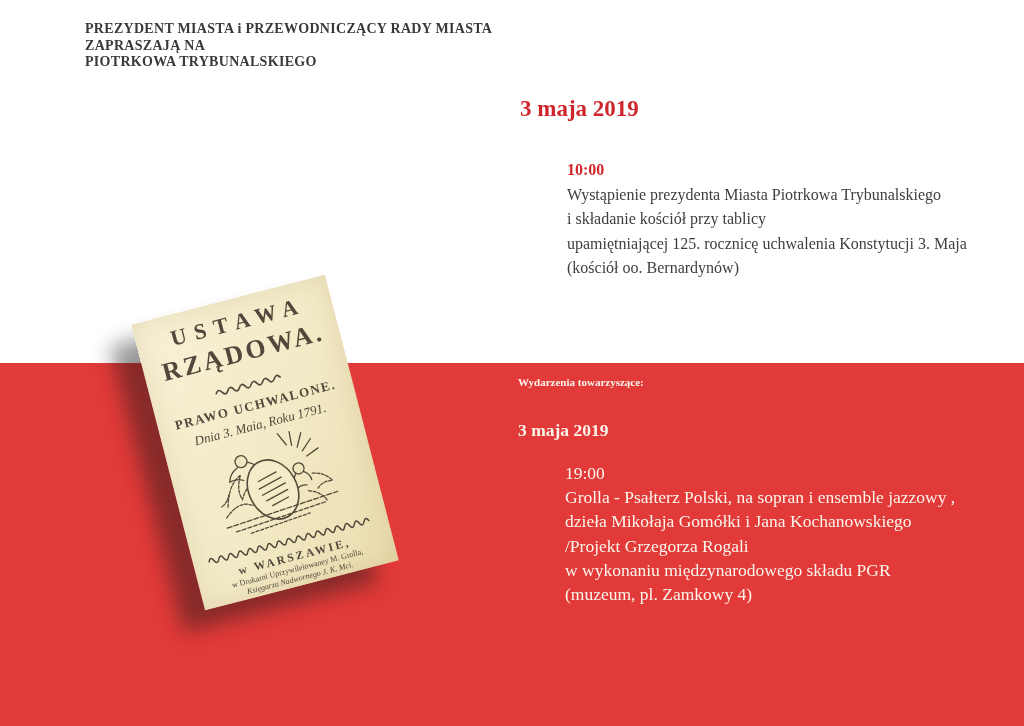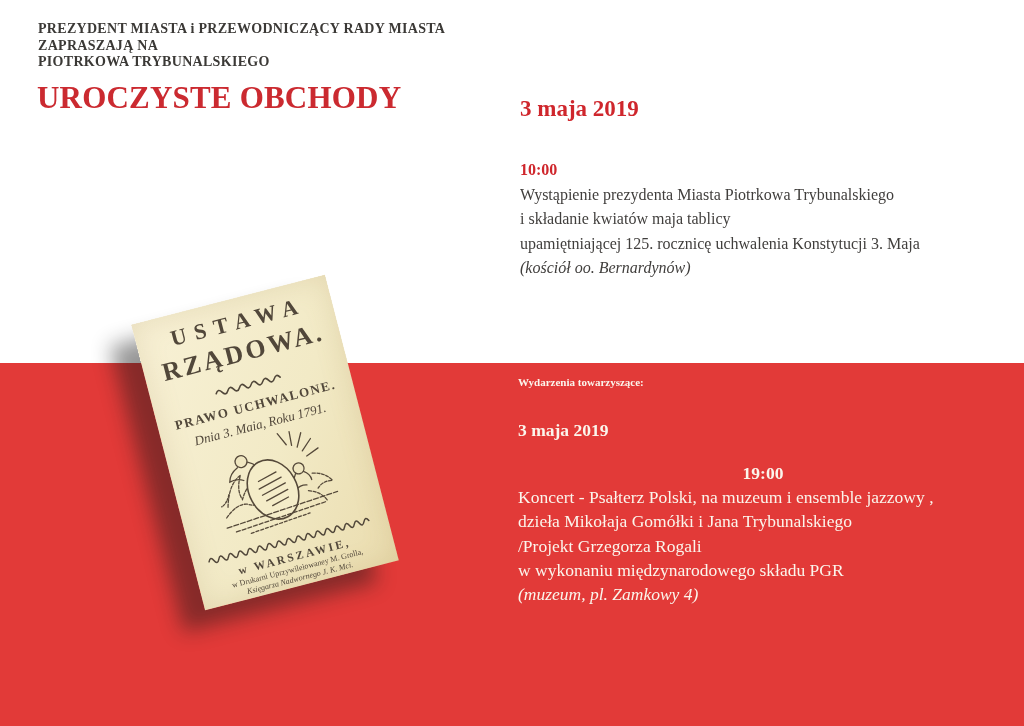--- a/index.html
+++ b/index.html
@@ -50,23 +50,23 @@
     font-weight:bold;font-size:11px;color:var(--white-ink);
   }
   .side-date{
     position:absolute;left:518px;top:420px;
     font-weight:bold;font-size:17.5px;color:var(--white-ink);
   }
   .side-body{
     position:absolute;left:518px;top:461px;width:490px;
     font-size:17.5px;line-height:24.2px;color:var(--white-ink);
   }
-  .side-body .time{font-weight:bold;text-align:center;}
-  .line{white-space:pre-wrap;}
-  .venue{font-style:italic;}
+  .side-body .time{font-weight:normal;}
+  .line{white-space:pre-wrap;margin-left:47px;}
+  .venue{}
   
   .book{
     position:absolute;left:165px;top:295px;width:200px;height:295px;
     transform:rotate(-14.5deg);
     background:linear-gradient(125deg,#f8f1d6 0%,#f2eac6 55%,#eadcae 100%);
     box-shadow:-26px 16px 20px rgba(25,25,25,0.45), inset 0 0 28px rgba(160,130,70,0.18);
     text-align:center;color:var(--book-ink);
   }
   .b-title1{margin-top:11px;font-size:22px;font-weight:bold;letter-spacing:8px;text-indent:8px;}
   .b-title2{margin-top:3px;font-size:26px;font-weight:bold;letter-spacing:3px;text-indent:3px;}
@@ -86,38 +86,37 @@
 
   <div class="flag-red-band"></div>
 
   <div class="org-header">
     <div class="line">PREZYDENT MIASTA i PRZEWODNICZĄCY RADY MIASTA</div>
     <div class="line">ZAPRASZAJĄ NA</div>
     <div class="line">PIOTRKOWA TRYBUNALSKIEGO</div>
   </div>
 
   <div class="poster-title">
-    <div class="line">UROCZYSTE OBCHODY</div>
   </div>
 
   <div class="main-date">3 maja 2019</div>
   <div class="main-body">
     <div class="line time">10:00</div>
     <div class="line">Wystąpienie prezydenta Miasta Piotrkowa Trybunalskiego</div>
-    <div class="line">i składanie kwiatów maja tablicy</div>
+    <div class="line">i składanie kościół przy tablicy</div>
     <div class="line">upamiętniającej 125. rocznicę uchwalenia Konstytucji 3. Maja</div>
     <div class="line venue">(kościół oo. Bernardynów)</div>
   </div>
 
   <div class="side-head">Wydarzenia towarzyszące:</div>
   <div class="side-date">3 maja 2019</div>
   <div class="side-body">
     <div class="line time">19:00</div>
-    <div class="line">Koncert - Psałterz Polski, na muzeum i ensemble jazzowy ,</div>
-    <div class="line">dzieła Mikołaja Gomółki i Jana Trybunalskiego</div>
+    <div class="line">Grolla - Psałterz Polski, na sopran i ensemble jazzowy ,</div>
+    <div class="line">dzieła Mikołaja Gomółki i Jana Kochanowskiego</div>
     <div class="line">/Projekt Grzegorza Rogali</div>
     <div class="line">w wykonaniu międzynarodowego składu PGR</div>
     <div class="line venue">(muzeum, pl. Zamkowy 4)</div>
   </div>
 
   <div class="book">
     <div class="b-title1">USTAWA</div>
     <div class="b-title2">RZĄDOWA.</div>
     <div class="b-squiggle">
       <svg width="74" height="10" viewBox="0 0 74 10">

